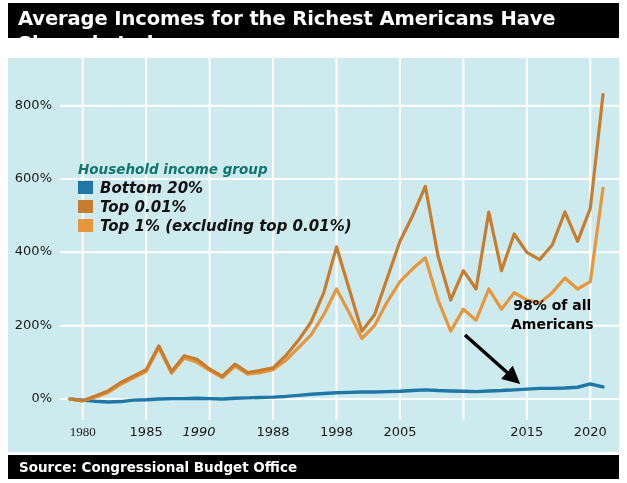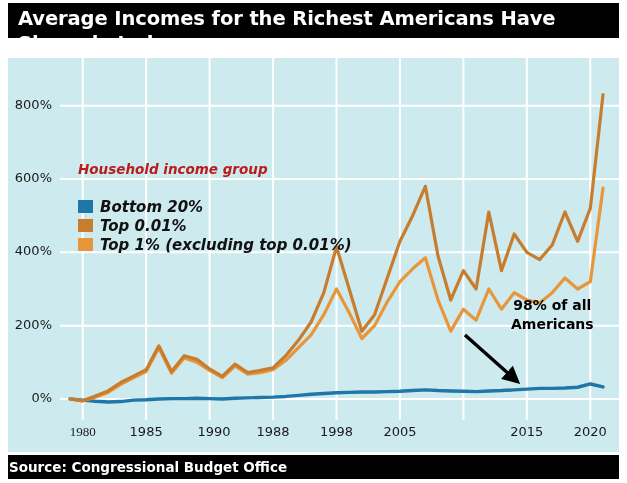--- a/index.html
+++ b/index.html
@@ -49,22 +49,22 @@
   #legend {
     position: absolute;
     left: 78px;
     top: 161px;
     z-index: 5;
   }
   #legend-title {
     font-size: 13.5px;
     font-weight: bold;
     font-style: italic;
-    color: #b91c1c;
-    margin-bottom: 20px;
+    color: #0f766e;
+    margin-bottom: 1px;
     font-family: "DejaVu Sans", "Liberation Sans", sans-serif;
   }
   .legend-row {
     display: flex;
     align-items: center;
     height: 19px;
   }
   .legend-swatch {
     width: 15px;
     height: 13px;
@@ -114,21 +114,21 @@
   }
   
   #source-bar {
     position: absolute;
     left: 8px;
     top: 455px;
     width: 611px;
     height: 24px;
     background: #000000;
     box-sizing: border-box;
-    padding-left: 4px;
+    padding-left: 14px;
   }
   #source-text {
     color: #ffffff;
     font-size: 13.5px;
     font-weight: bold;
     line-height: 24px;
     margin-left: -3px;
     display: inline-block;
     font-family: "DejaVu Sans", "Liberation Sans", sans-serif;
   }
@@ -203,21 +203,21 @@
   <div id="ytick-layer">
       <div class="ytick-label" style="left: -4px; top: 390px;">0%</div>
       <div class="ytick-label" style="left: -4px; top: 316.667px;">200%</div>
       <div class="ytick-label" style="left: -4px; top: 243.333px;">400%</div>
       <div class="ytick-label" style="left: -4px; top: 170px;">600%</div>
       <div class="ytick-label" style="left: -4px; top: 96.6667px;">800%</div>
     </div>
   <div id="xtick-layer">
       <div class="xtick-label" style="left: 52.6905px; top: 424px; font-family: Liberation Serif, serif;">1980</div>
       <div class="xtick-label" style="left: 116.143px; top: 424px;">1985</div>
-      <div class="xtick-label" style="left: 184px; top: 424px;">1990</div>
+      <div class="xtick-label" style="left: 169px; top: 424px; font-style: italic;">1990</div>
       <div class="xtick-label" style="left: 243.048px; top: 424px;">1988</div>
       <div class="xtick-label" style="left: 306.5px; top: 424px;">1998</div>
       <div class="xtick-label" style="left: 369.952px; top: 424px;">2005</div>
       <div class="xtick-label" style="left: 433.405px; top: 424px; margin-top: 37px;">2010</div>
       <div class="xtick-label" style="left: 496.857px; top: 424px;">2015</div>
       <div class="xtick-label" style="left: 560.31px; top: 424px;">2020</div>
     </div>
 
   <div id="source-bar">
     <span id="source-text">Source: Congressional Budget Office</span>

